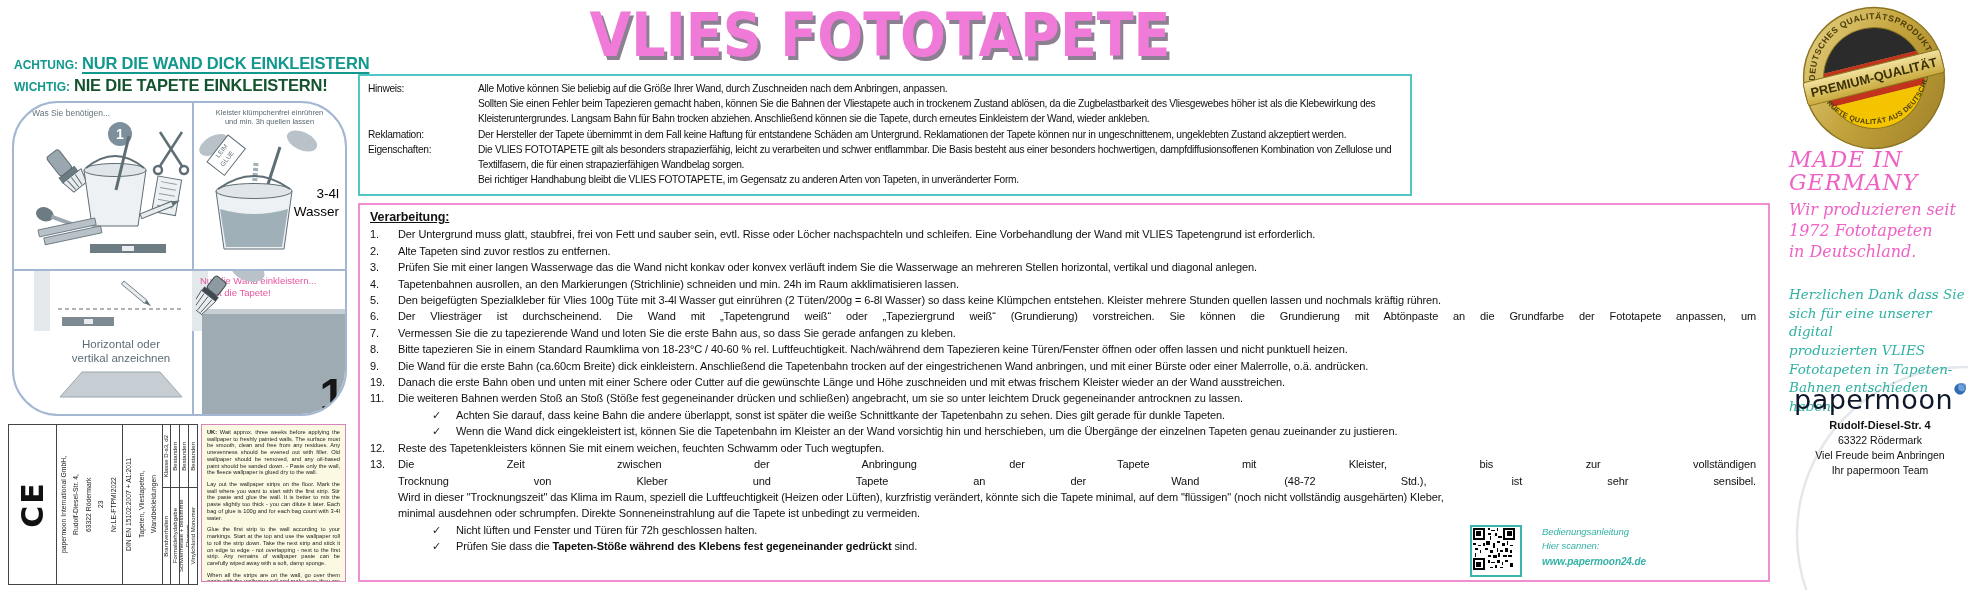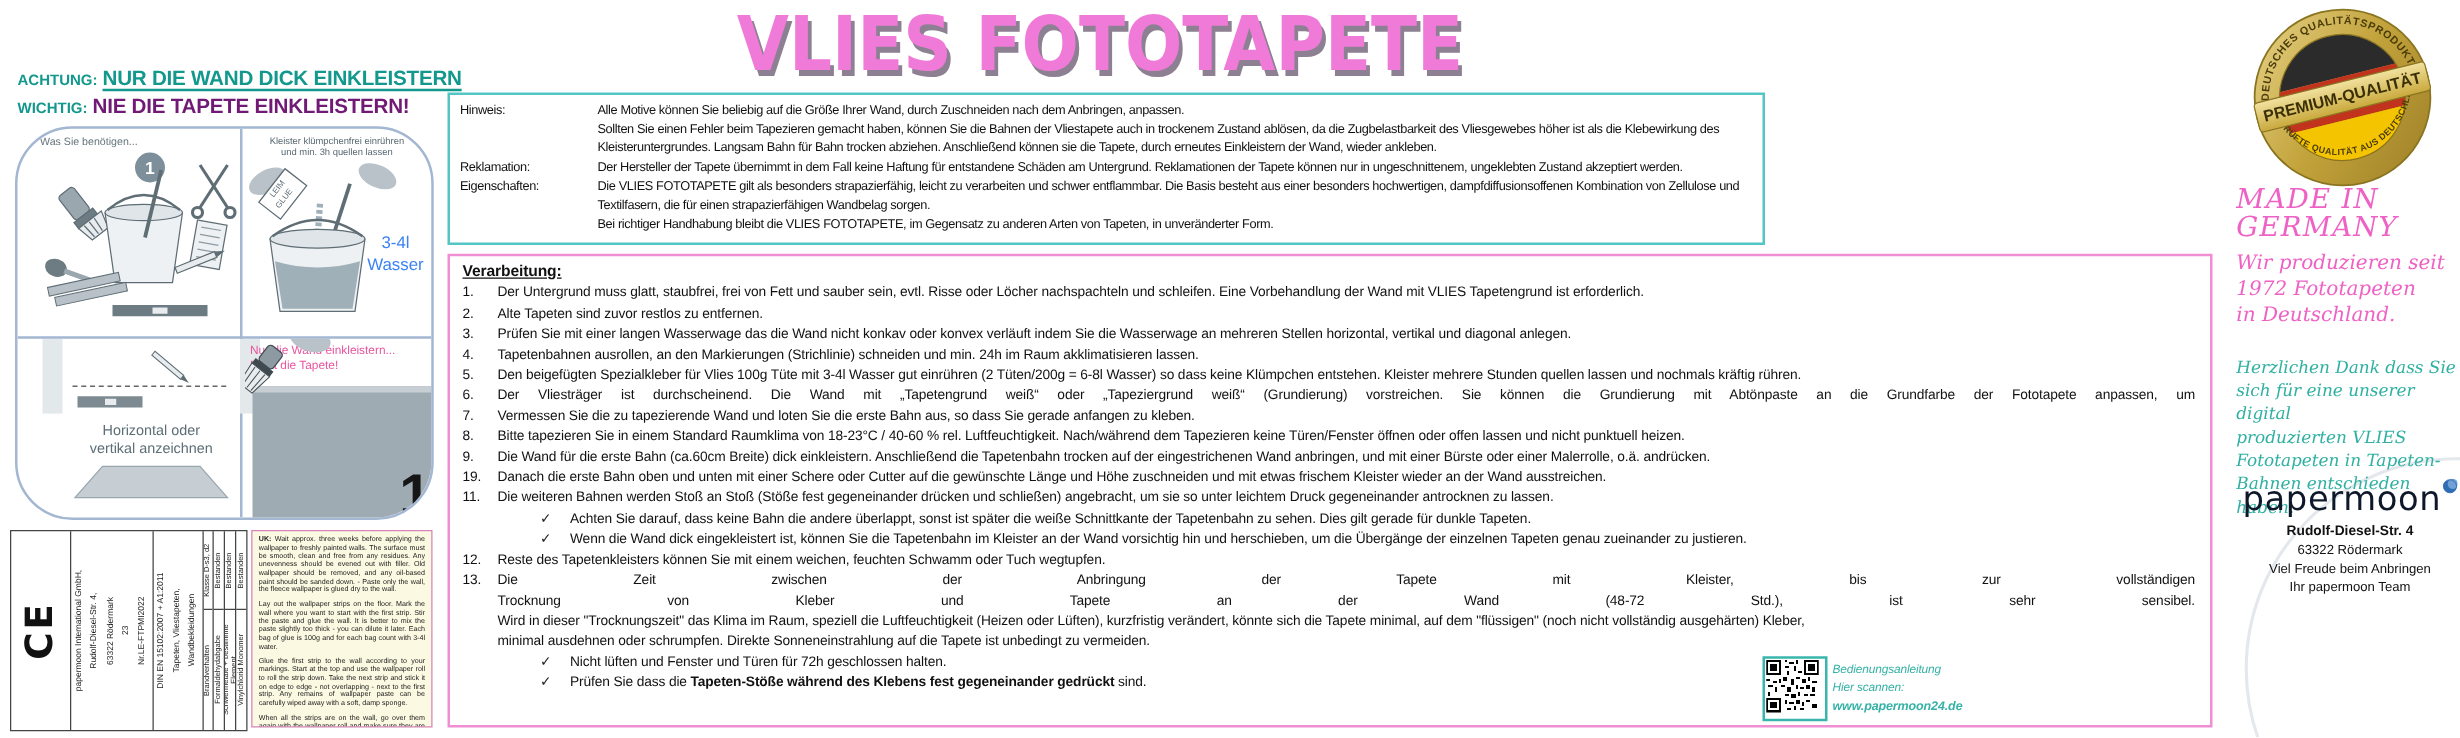--- a/index.html
+++ b/index.html
@@ -9,36 +9,36 @@
   
   .title{position:absolute;left:340px;top:0;width:1080px;text-align:center;
          font-family:"DejaVu Sans",sans-serif;font-weight:900;font-size:54px;letter-spacing:0;
          color:#f07ad8;text-shadow:3px 4px 0 #8e8093;transform:scaleY(1.12);transform-origin:top center;white-space:nowrap}
 
   
   .warn{position:absolute;left:14px;top:53px;line-height:1.3;white-space:nowrap}
   .w-label{font-size:12px;font-weight:bold;color:#12988d;margin-right:4px}
   .w-main1{font-size:16.5px;font-weight:bold;color:#12988d;letter-spacing:-0.2px;
            text-decoration:underline;text-decoration-thickness:2px;text-underline-offset:3px}
-  .w-main2{font-size:16.5px;font-weight:bold;color:#701a75;letter-spacing:-0.2px}
+  .w-main2{font-size:16.5px;font-weight:bold;color:#14532d;letter-spacing:-0.2px}
 
   
   .illus{position:absolute;left:12px;top:101px;width:331px;height:311px;border:2px solid #a3b7d2;
          border-radius:46px;overflow:hidden;background:#fff}
   .illus .vdiv{position:absolute;left:178px;top:0;bottom:0;width:2px;background:#a3b7d2}
   .illus .hdiv{position:absolute;top:166px;left:0;right:0;height:2px;background:#a3b7d2}
   .panel{position:absolute;overflow:hidden}
   .p1{left:0;top:0;width:178px;height:166px;padding:5px 0 0 18px}
   .p2{left:180px;top:0;width:151px;height:166px;text-align:center;padding-top:5px}
   .p3{left:0;top:168px;width:214px;height:143px;text-align:center}
   .p4{left:180px;top:168px;width:151px;height:143px;padding:4px 6px}
   .p1-label{font-size:8.5px;color:#64747c}
   .p2-label{font-size:7.5px;color:#586871;line-height:1.25;white-space:pre-line}
   .p2-wrap{position:relative;height:130px}
-  .p2-water{position:absolute;right:6px;top:58px;font-size:13.5px;color:#3b82f6;text-align:center;white-space:pre-line;line-height:1.35}
+  .p2-water{position:absolute;right:6px;top:58px;font-size:13.5px;color:#000000;text-align:right;white-space:pre-line;line-height:1.35}
   .p3-label{font-size:11.5px;color:#5d6d75;white-space:pre-line;line-height:1.25;margin:2px 0 3px 0}
   .p4-label{font-size:9.5px;color:#e8559f;white-space:pre-line;line-height:1.25;text-align:left}
   .p4-wall{position:absolute;left:8px;right:7px;top:38px;bottom:7px;background:#9fabb2;border-top:5px solid #c7cfd4}
   .p4-big1{position:absolute;right:12px;bottom:4px;font-size:46px;font-weight:bold;color:#161616;line-height:1}
   .p4-brush{position:absolute;left:2px;top:-14px}
 
   
   .decl{position:absolute;left:8px;top:424px;width:190px;height:161px;border:1px solid #444;display:flex;background:#fff;box-sizing:border-box}
   .ce-cell{flex:0 0 36px;border-right:1px solid #444;display:flex;align-items:center;justify-content:center}
   .ce{transform:rotate(-90deg);font-size:30px;font-weight:bold;letter-spacing:2px;font-family:"DejaVu Sans",sans-serif}
@@ -73,21 +73,21 @@
   .vitem .txt{flex:1;min-width:0}
   .jlead{display:block;white-space:pre-line;text-align-last:justify}
   .jlead:empty{display:none}
   .tline{display:block;white-space:pre-line}
   .tline:empty{display:none}
   .vcheck{display:flex;padding-left:62px}
   .check-icon{flex:0 0 24px;color:#222}
   .ctxt{flex:1}
 
   
-  .qr-block{position:absolute;left:1050px;top:320px;display:flex;gap:4px;align-items:center}
+  .qr-block{position:absolute;left:1110px;top:320px;display:flex;gap:20px;align-items:flex-start}
   .qr-frame{width:46px;height:46px;border:2px solid #3ab5ad;background:#fff;padding:1px}
   .qr-caption{font-style:italic;color:#35b2a6;font-size:9.5px;line-height:1.5}
   .qr-caption .l3{font-weight:bold;font-size:10px}
 
   
   .moon-sketch{position:absolute;left:1730px;top:300px;pointer-events:none}
   .badge{position:absolute;left:1798px;top:2px}
   .made-in{position:absolute;left:1789px;top:148px;font-family:"DejaVu Serif",serif;font-style:italic;
            font-size:22px;color:#ef62c5;line-height:1.05;letter-spacing:1px}
   .made-in span{display:block}

